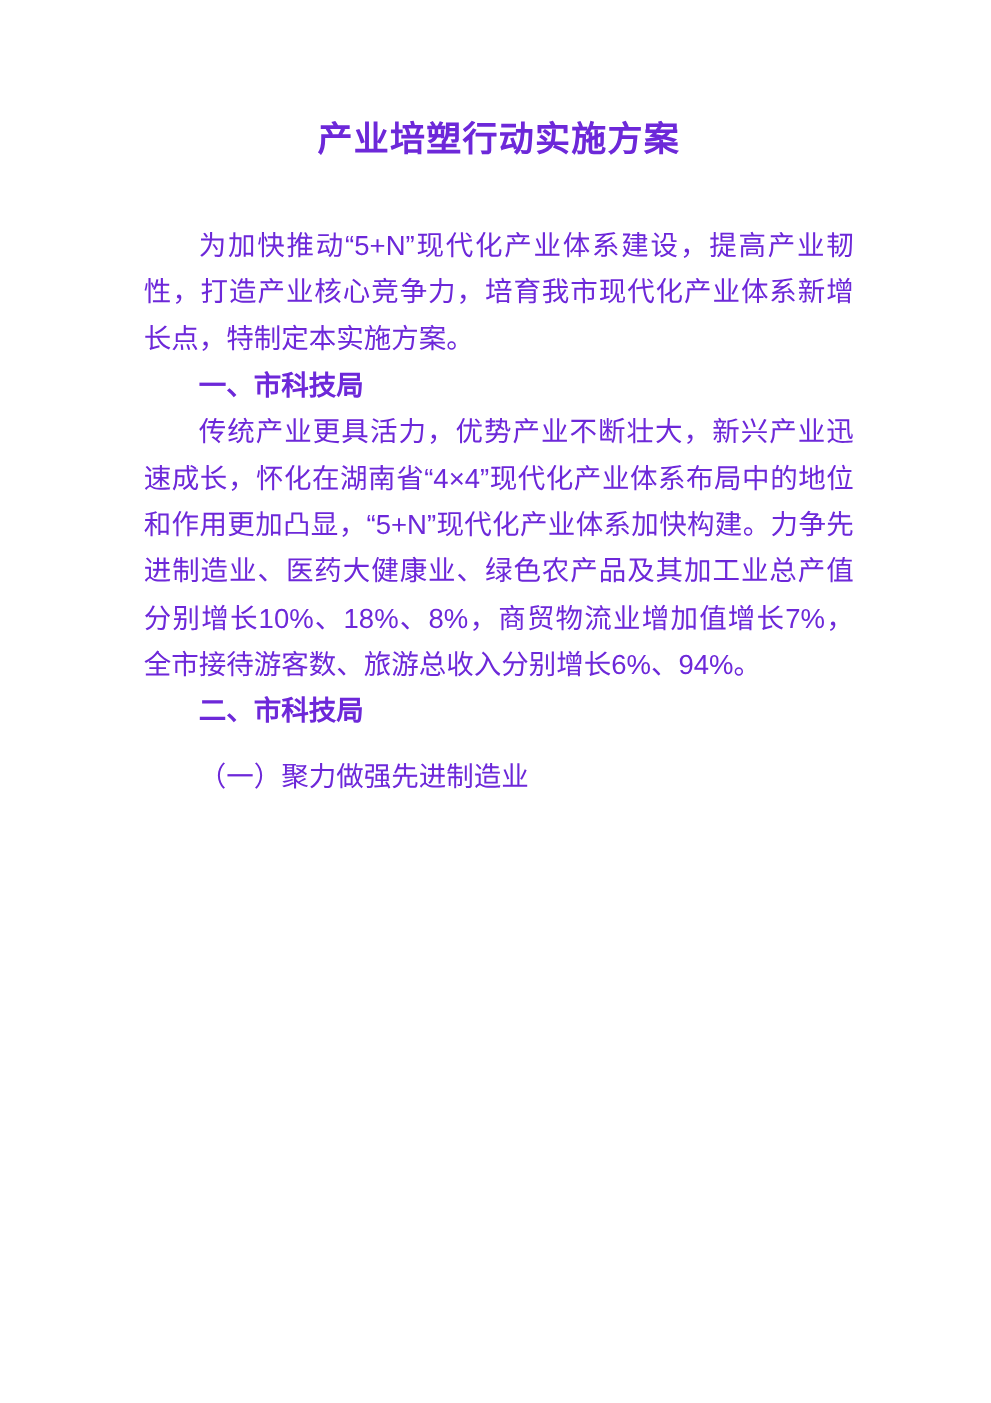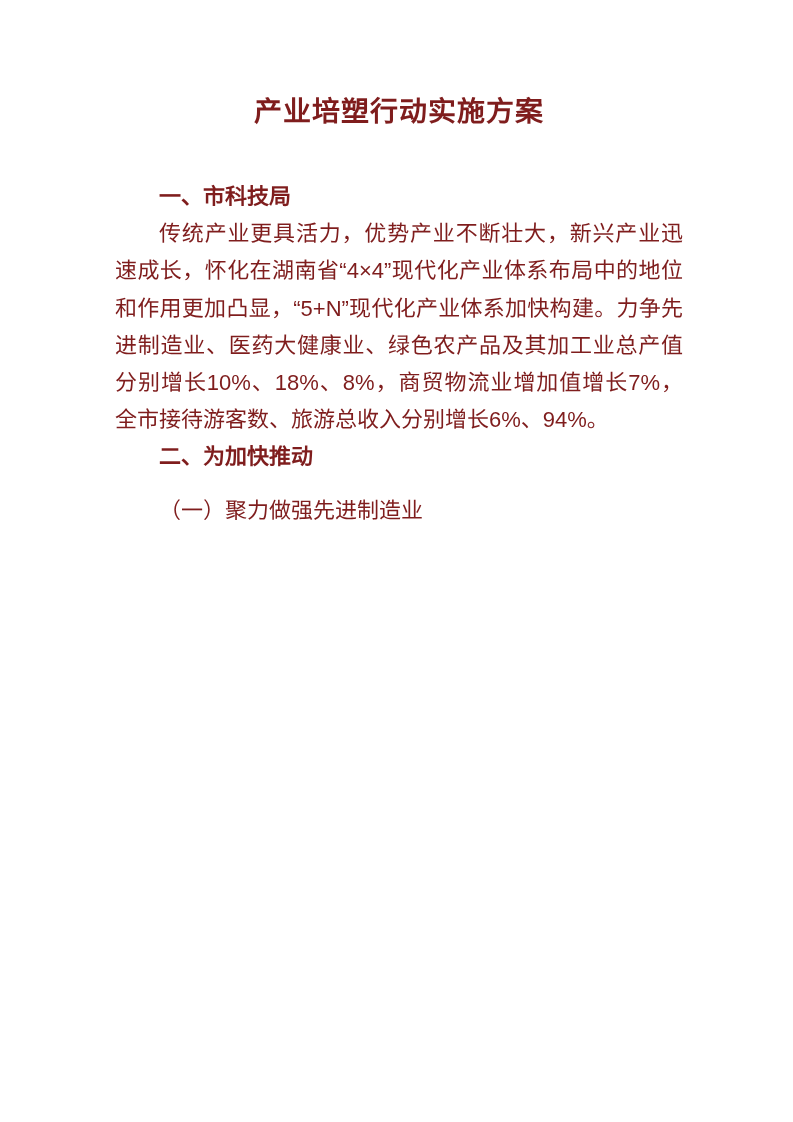--- a/index.html
+++ b/index.html
@@ -5,21 +5,21 @@
   html, body {
     margin: 0;
     padding: 0;
     background: #ffffff;
   }
   .page {
     position: relative;
     width: 793px;
     height: 1122px;
     background: #ffffff;
-    color: #7f1d1d;
+    color: #6d28d9;
     font-family: "Liberation Sans", "DejaVu Sans", sans-serif;
     overflow: hidden;
     box-sizing: border-box;
   }
   .content {
     box-sizing: content-box;
     width: 568px;
     padding: 92px 110px 0 115px;
   }
   .doc-title {
@@ -49,23 +49,24 @@
     margin-top: 16px;
   }
 </style>
 </head>
 <body>
 
 <div class="page">
   <div class="content">
     <h1 class="doc-title">产业培塑行动实施方案</h1>
 
+    <p class="block paragraph">为加快推动“5+N”现代化产业体系建设，提高产业韧性，打造产业核心竞争力，培育我市现代化产业体系新增长点，特制定本实施方案。</p>
 
     <p class="block heading-level-1">一、市科技局</p>
 
     <p class="block paragraph">传统产业更具活力，优势产业不断壮大，新兴产业迅速成长，怀化在湖南省“4×4”现代化产业体系布局中的地位和作用更加凸显，“5+N”现代化产业体系加快构建。力争先进制造业、医药大健康业、绿色农产品及其加工业总产值分别增长10%、18%、8%，商贸物流业增加值增长7%，全市接待游客数、旅游总收入分别增长6%、94%。</p>
 
-    <p class="block heading-level-1">二、为加快推动</p>
+    <p class="block heading-level-1">二、市科技局</p>
 
     <p class="block heading-level-2">（一）聚力做强先进制造业</p>
 
   </div>
 </div>
 
 </body></html>

